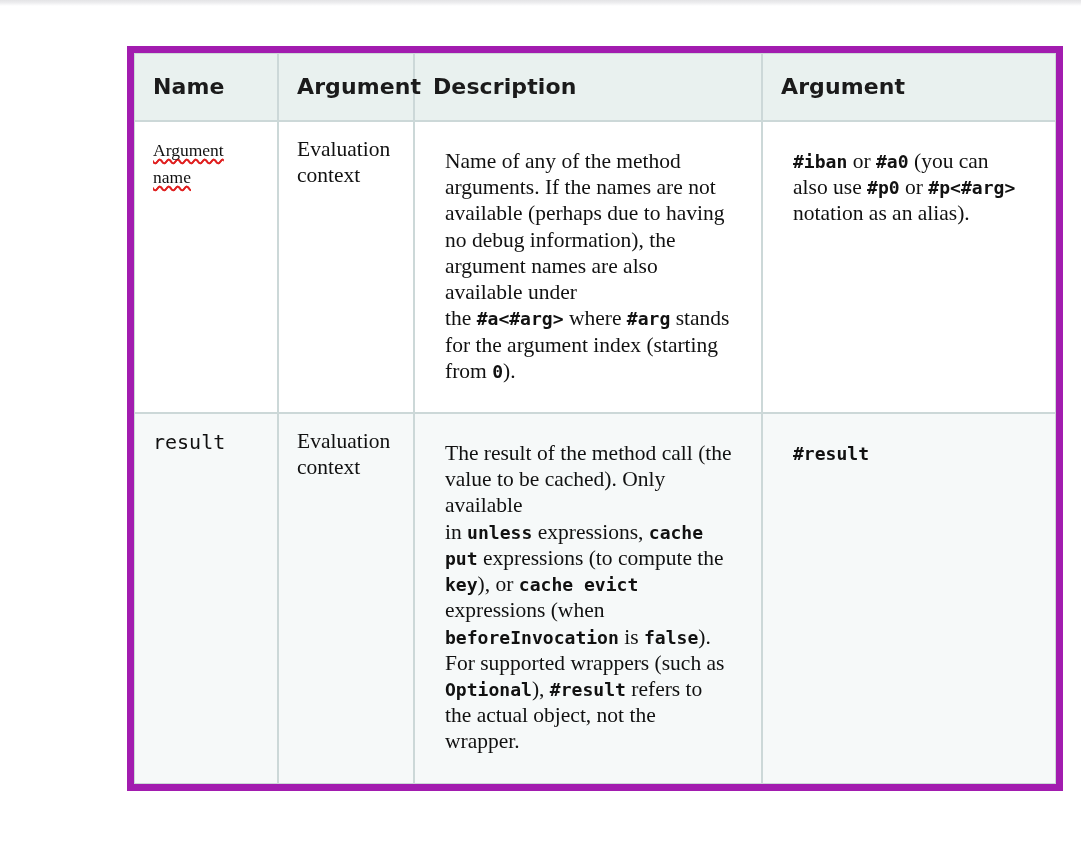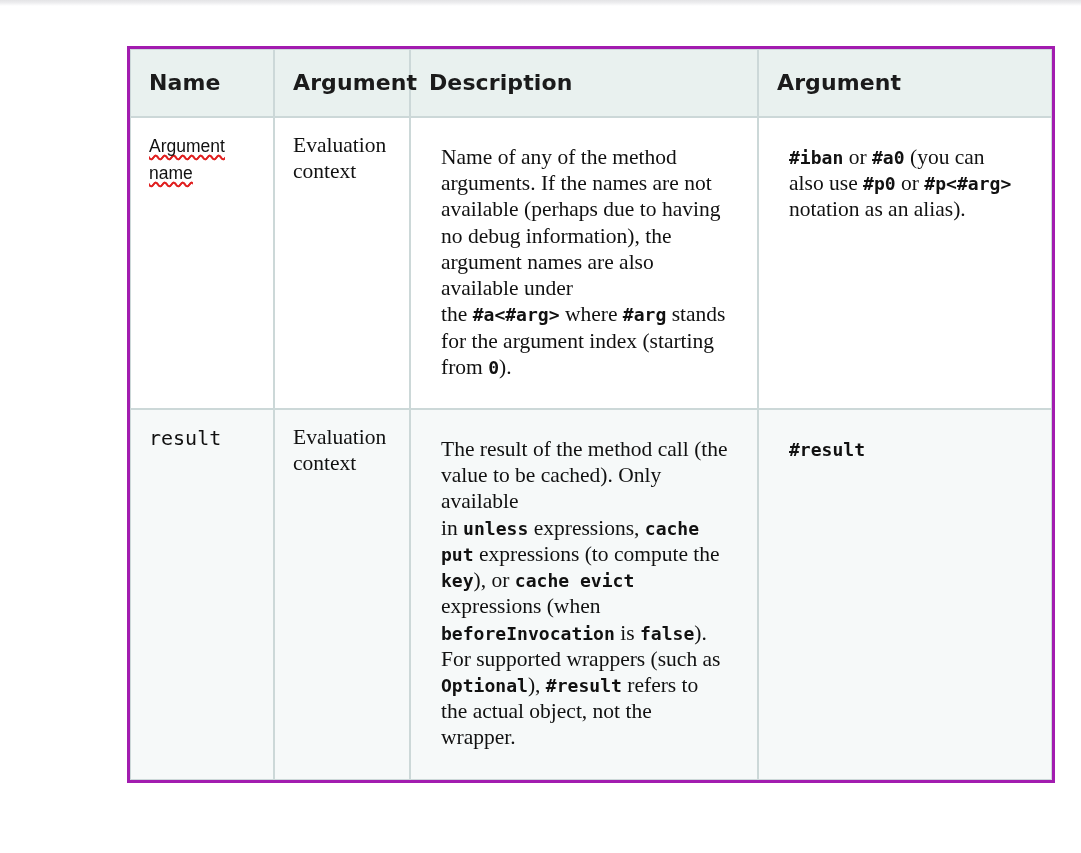--- a/index.html
+++ b/index.html
@@ -38,21 +38,21 @@
     left: 127px;
     top: 46px;
     width: 922px;
   }
 
   table.doc-table {
     border-collapse: separate;
     border-spacing: 0;
     width: 922px;
     table-layout: fixed;
-    border: 3px solid #a21caf;
+    border: 7px solid #a21caf;
     background: #be185d;
   }
 
   table.doc-table col.c-name     { width: 144px; }
   table.doc-table col.c-location { width: 136px; }
   table.doc-table col.c-desc     { width: 348px; }
   table.doc-table col.c-example  { width: 294px; }
 
   thead th {
     background: #e9f1ef;
@@ -92,21 +92,21 @@
   code, .mono {
     font-family: "DejaVu Sans Mono", "Liberation Mono", monospace;
     font-size: 0.84em;
     color: #111111;
     white-space: pre-wrap;
     font-weight: bold;
   }
 
   
   .spell {
-    font-family: Liberation Sans, sans-serif;
+    font-family: Liberation Serif, serif;
     font-size: 17.5px;
     line-height: 1.42;
     color: #111111;
     text-decoration: underline wavy #e02020;
     text-decoration-skip-ink: none;
     text-underline-offset: 2px;
   }
 
   .cell-mono {
     font-family: "DejaVu Sans Mono", "Liberation Mono", monospace;

